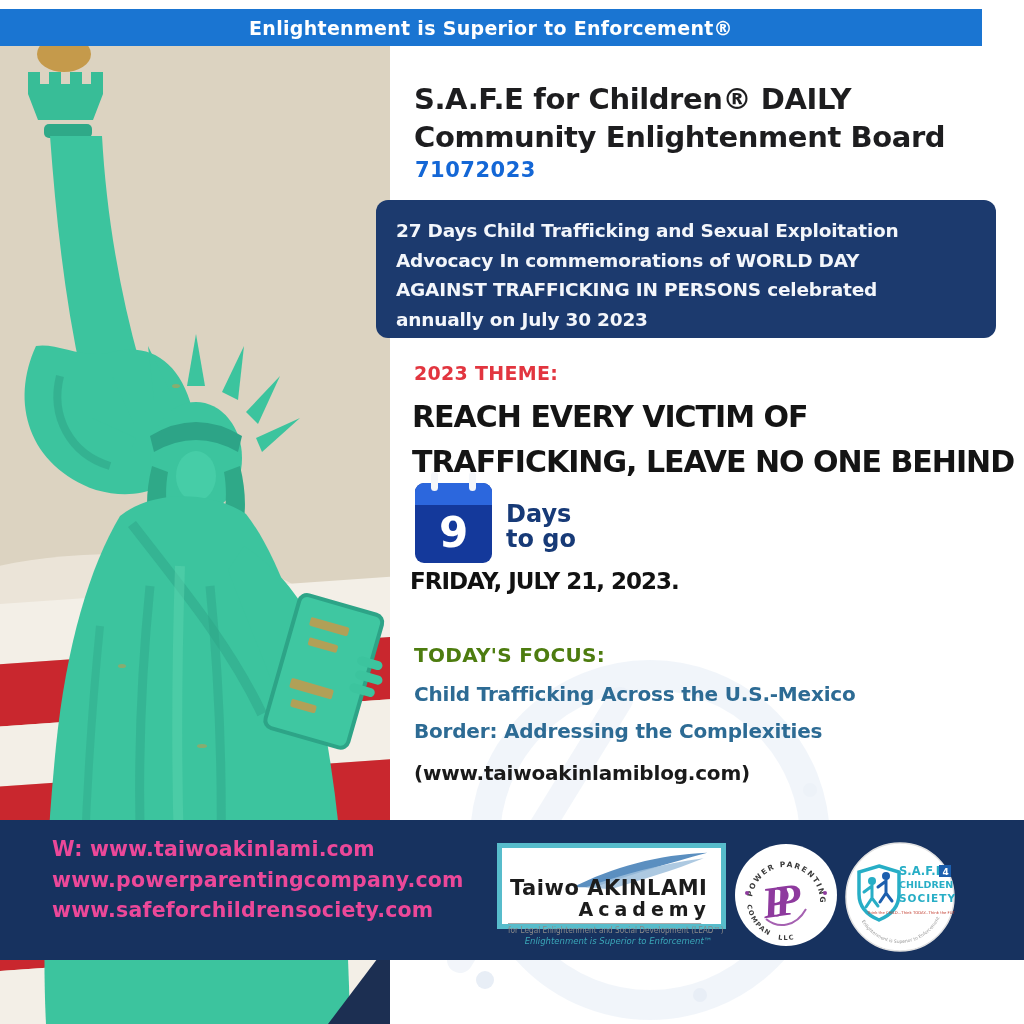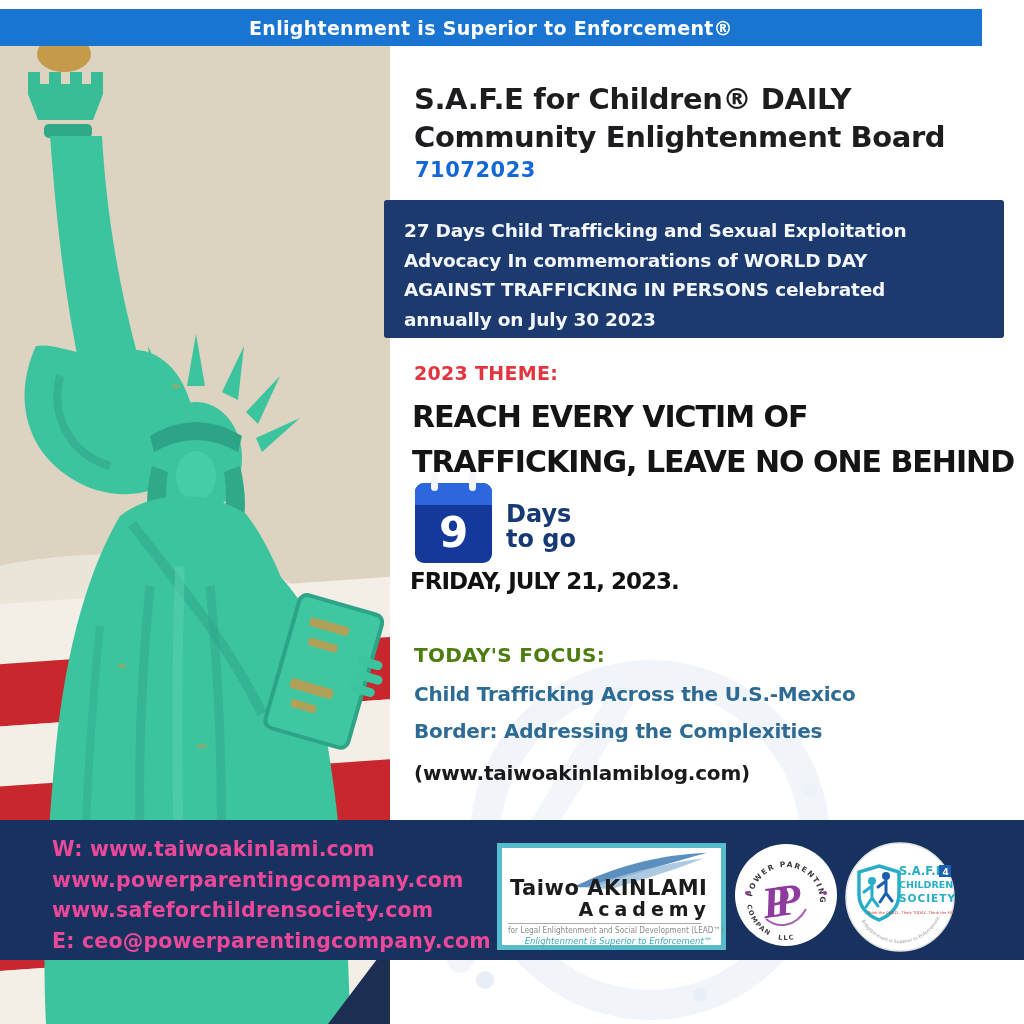--- a/index.html
+++ b/index.html
@@ -15,21 +15,21 @@
   }
   
   .photo{position:absolute;left:0;top:46px;width:390px;height:978px;background:#dcd3c1;}
   .photo svg{display:block;}
   
   .content{position:absolute;left:390px;top:46px;width:634px;height:978px;background:#ffffff;}
   .watermark{position:absolute;left:390px;top:540px;width:634px;height:484px;pointer-events:none;}
   .title{position:absolute;left:414px;top:80px;color:#1d1d1f;font-size:29px;font-weight:700;line-height:38px;letter-spacing:-.4px;}
   .date-code{position:absolute;left:415px;top:158px;color:#1467d6;font-size:21px;font-weight:700;letter-spacing:.5px;}
   .advocacy{
-    position:absolute;left:384px;top:200px;width:620px;height:138px;background:#1c3a6e;border-radius:3px;
+    position:absolute;left:376px;top:200px;width:620px;height:138px;background:#1c3a6e;border-radius:12px;
     color:#f3f6fb;font-size:18.5px;font-weight:700;line-height:29.5px;letter-spacing:-.2px;
     padding:16px 0 0 20px;box-sizing:border-box;white-space:nowrap;
   }
   .theme-label{position:absolute;left:414px;top:362px;color:#e2353f;font-size:19px;font-weight:600;letter-spacing:.3px;}
   .headline{position:absolute;left:412px;top:394px;color:#141414;font-size:30px;font-weight:700;line-height:45px;letter-spacing:-1px;white-space:nowrap;}
   
   .calendar{position:absolute;left:415px;top:472px;width:77px;height:92px;}
   .cal-body{position:absolute;left:0;top:11px;width:77px;height:80px;background:#14399b;border-radius:9px;}
   .cal-top{position:absolute;left:0;top:11px;width:77px;height:22px;background:#2c67dd;border-radius:9px 9px 0 0;}
   .cal-peg{position:absolute;top:0;width:7px;height:19px;background:#f4f6fa;border-radius:3.5px;}
@@ -38,21 +38,21 @@
     color:#ffffff;font-size:42px;font-weight:700;}
   .days-label{position:absolute;left:506px;top:502px;color:#173a77;font-size:24px;font-weight:700;line-height:25px;}
   .event-date{position:absolute;left:410px;top:568px;color:#111111;font-size:23px;font-weight:700;letter-spacing:-1px;}
   .focus-label{position:absolute;left:414px;top:643px;color:#4d7c0f;font-size:20px;font-weight:600;letter-spacing:.3px;}
   .focus-title{position:absolute;left:414px;top:676px;color:#2d6b94;font-size:20px;font-weight:700;line-height:37px;letter-spacing:-.2px;white-space:nowrap;}
   .focus-source{position:absolute;left:414px;top:756px;color:#1a1a1a;font-size:20px;font-weight:700;line-height:35px;letter-spacing:-.2px;}
   
   .footer{position:absolute;left:0;top:820px;width:1024px;height:140px;background:#17325f;}
   .contact{position:absolute;left:28px;top:14px;color:#ec4899;font-size:20.5px;font-weight:700;line-height:30.5px;letter-spacing:.2px;white-space:nowrap;margin-left:24px;}
   
-  .academy{position:absolute;left:497px;top:843px;width:229px;height:107px;background:#ffffff;border:5px solid #57bccb;box-sizing:border-box;}
+  .academy{position:absolute;left:497px;top:843px;width:229px;height:86px;background:#ffffff;border:5px solid #57bccb;box-sizing:border-box;}
   .academy .quill{position:absolute;right:6px;top:3px;}
   .academy .name1{position:absolute;left:8px;top:28px;width:100%;color:#1c1c1c;font-size:21px;font-weight:700;letter-spacing:.5px;}
   .academy .name2{position:absolute;right:10px;top:50px;color:#1c1c1c;font-size:19px;font-weight:700;letter-spacing:5px;}
   .academy .sub{position:absolute;left:6px;top:75px;width:210px;color:#8a8a8a;font-size:8px;border-top:1px solid #aaaaaa;padding-top:2px;
     white-space:nowrap;transform:scaleX(.92);transform-origin:left center;}
   .academy .motto{position:absolute;left:0;top:88px;width:100%;text-align:center;color:#3aa7b8;font-size:8.5px;font-style:italic;white-space:nowrap;padding-left:7px;}
   .circle-logo{position:absolute;border-radius:50%;}
   .pp-logo{left:734px;top:843px;width:104px;height:104px;}
   .safe-logo{left:845px;top:842px;width:110px;height:110px;}
   
@@ -188,21 +188,20 @@
   </div>
   <div class="focus-source">
     <div>(www.taiwoakinlamiblog.com)</div>
   </div>
 
   <div class="footer">
     <div class="contact">
       <div>W: www.taiwoakinlami.com</div>
       <div>www.powerparentingcompany.com</div>
       <div>www.safeforchildrensociety.com</div>
-      <div>E: ceo@powerparentingcompany.com</div>
     </div>
   </div>
 
   <div class="academy">
     <svg class="quill" width="150" height="40" viewBox="0 0 160 44">
       <path d="M6,40 C50,18 100,4 154,2 C110,14 70,26 30,40 Z" fill="#5b8fc0"></path>
       <path d="M20,40 C60,26 104,14 150,8 C116,22 80,32 48,42 Z" fill="#9fc0dc" opacity=".85"></path>
     </svg>
     <div class="name1">Taiwo AKINLAMI</div>
     <div class="name2">Academy</div>

